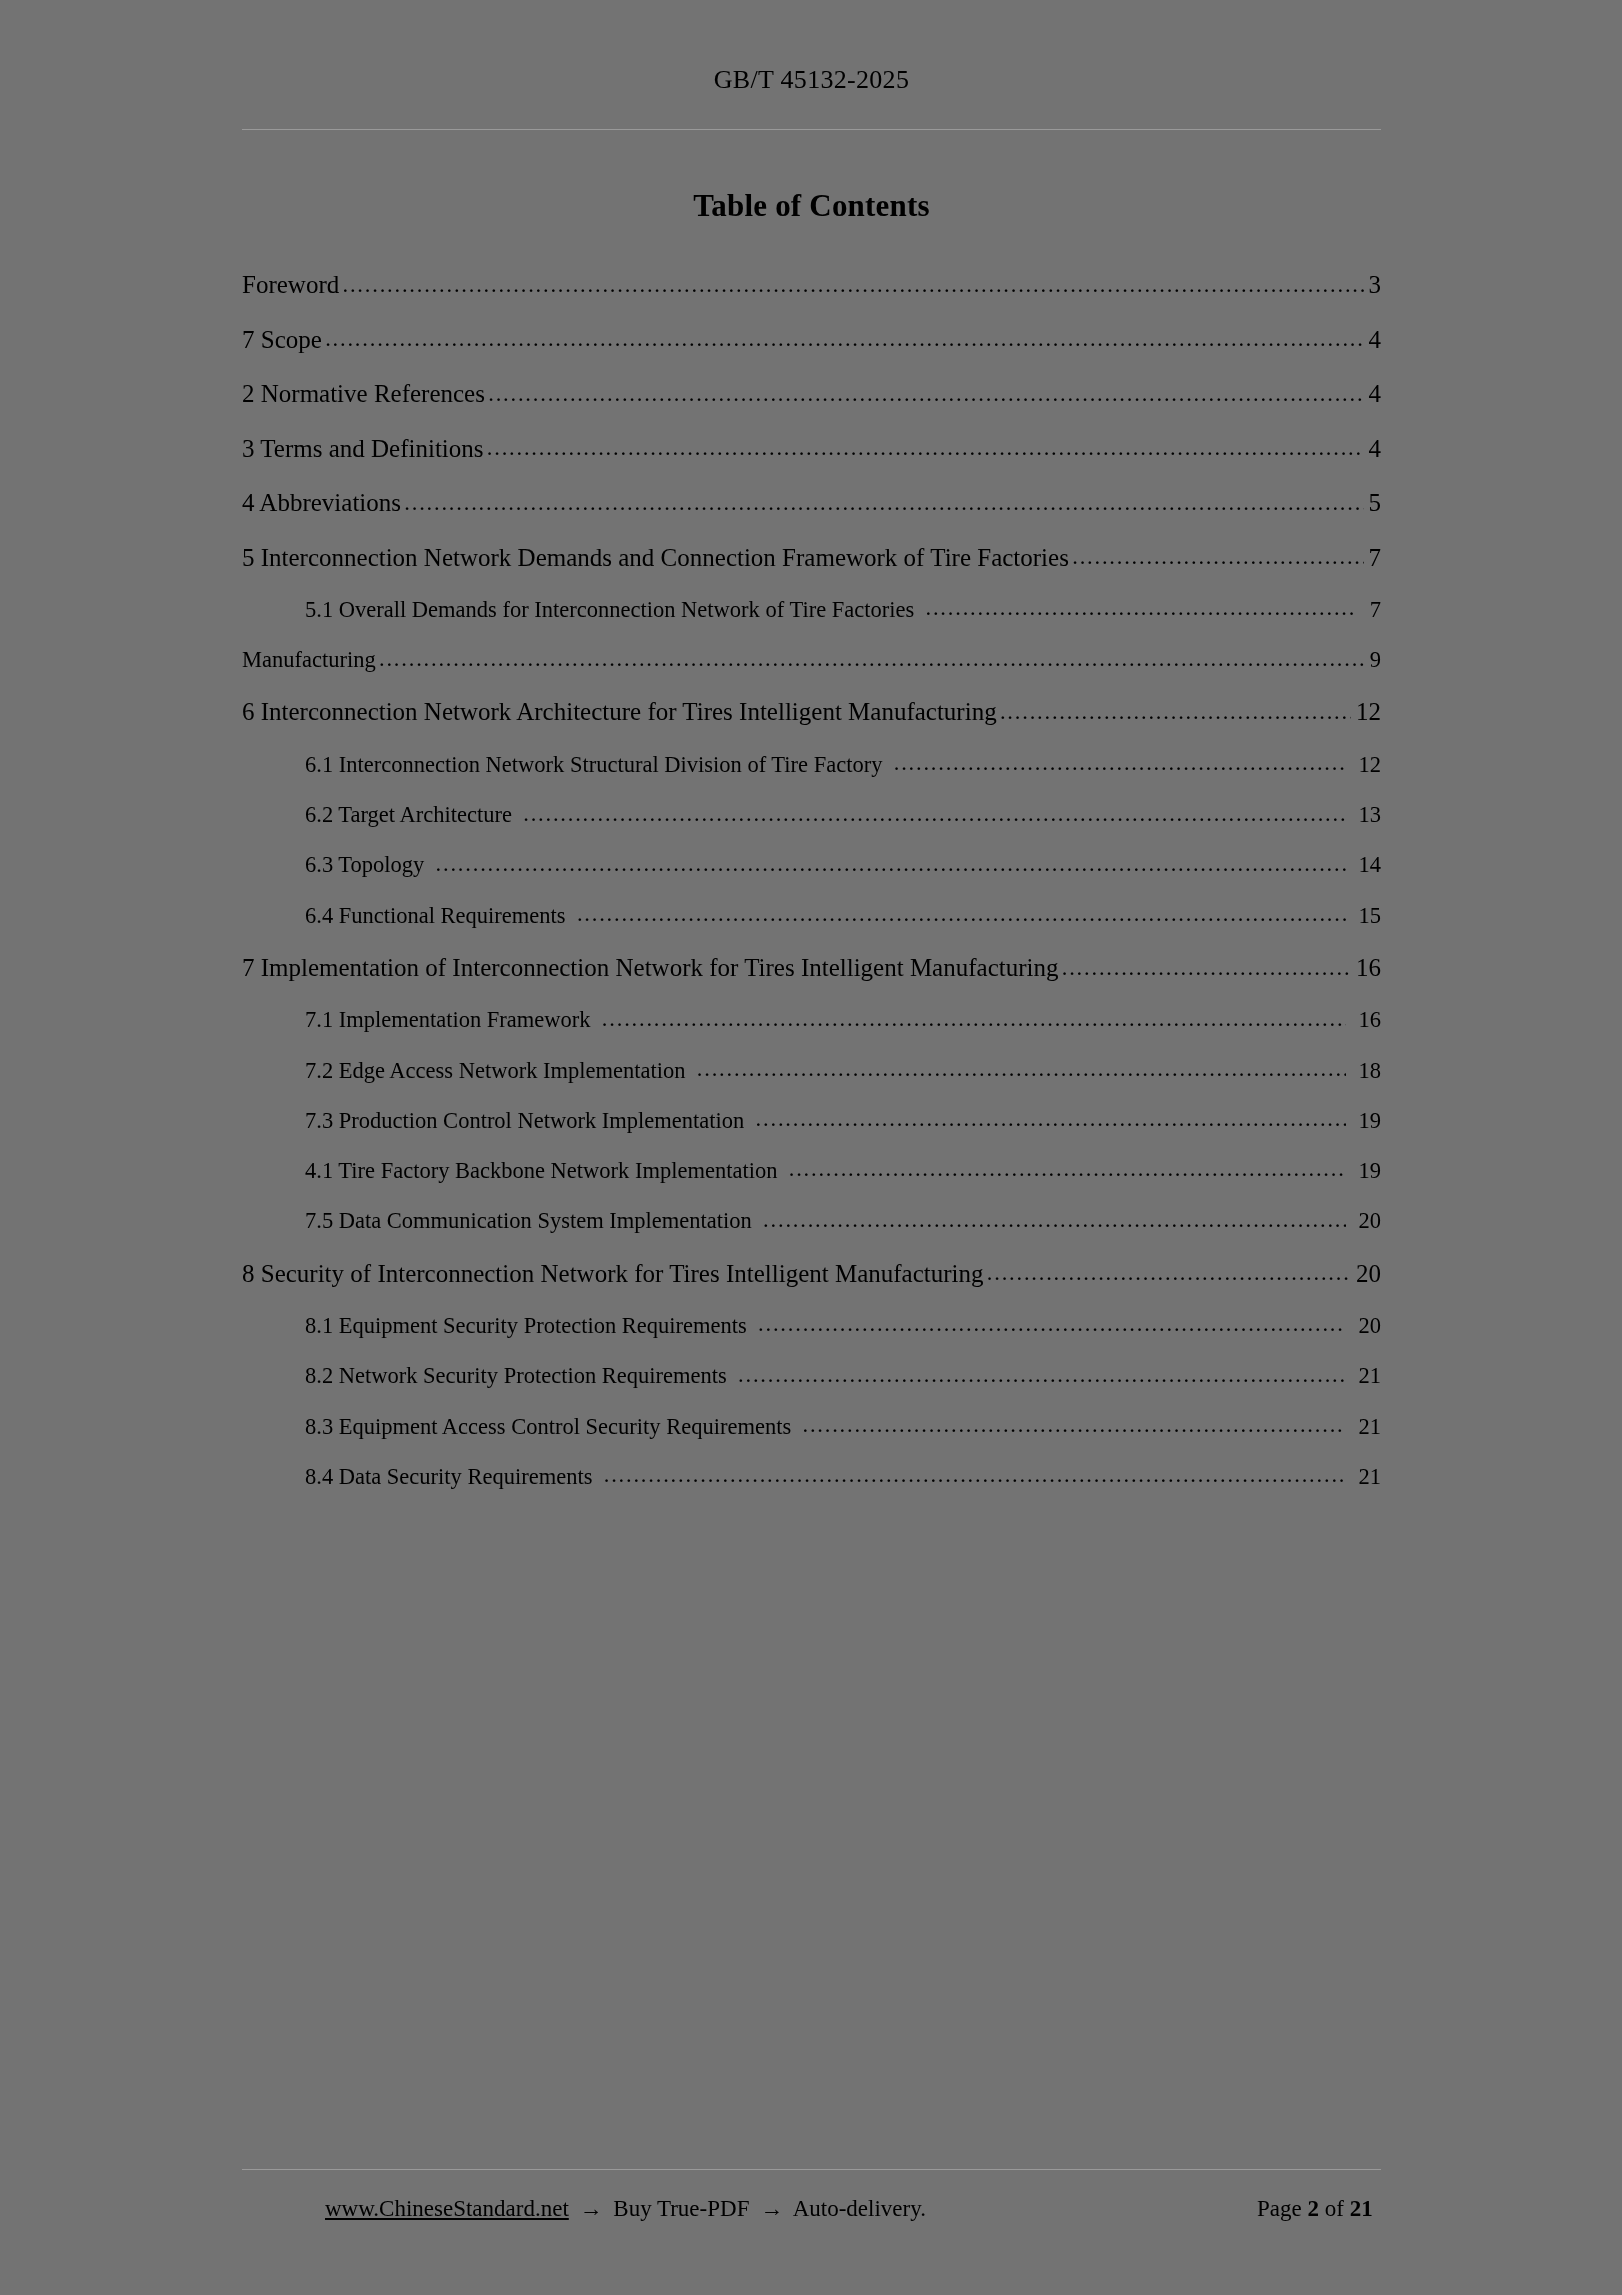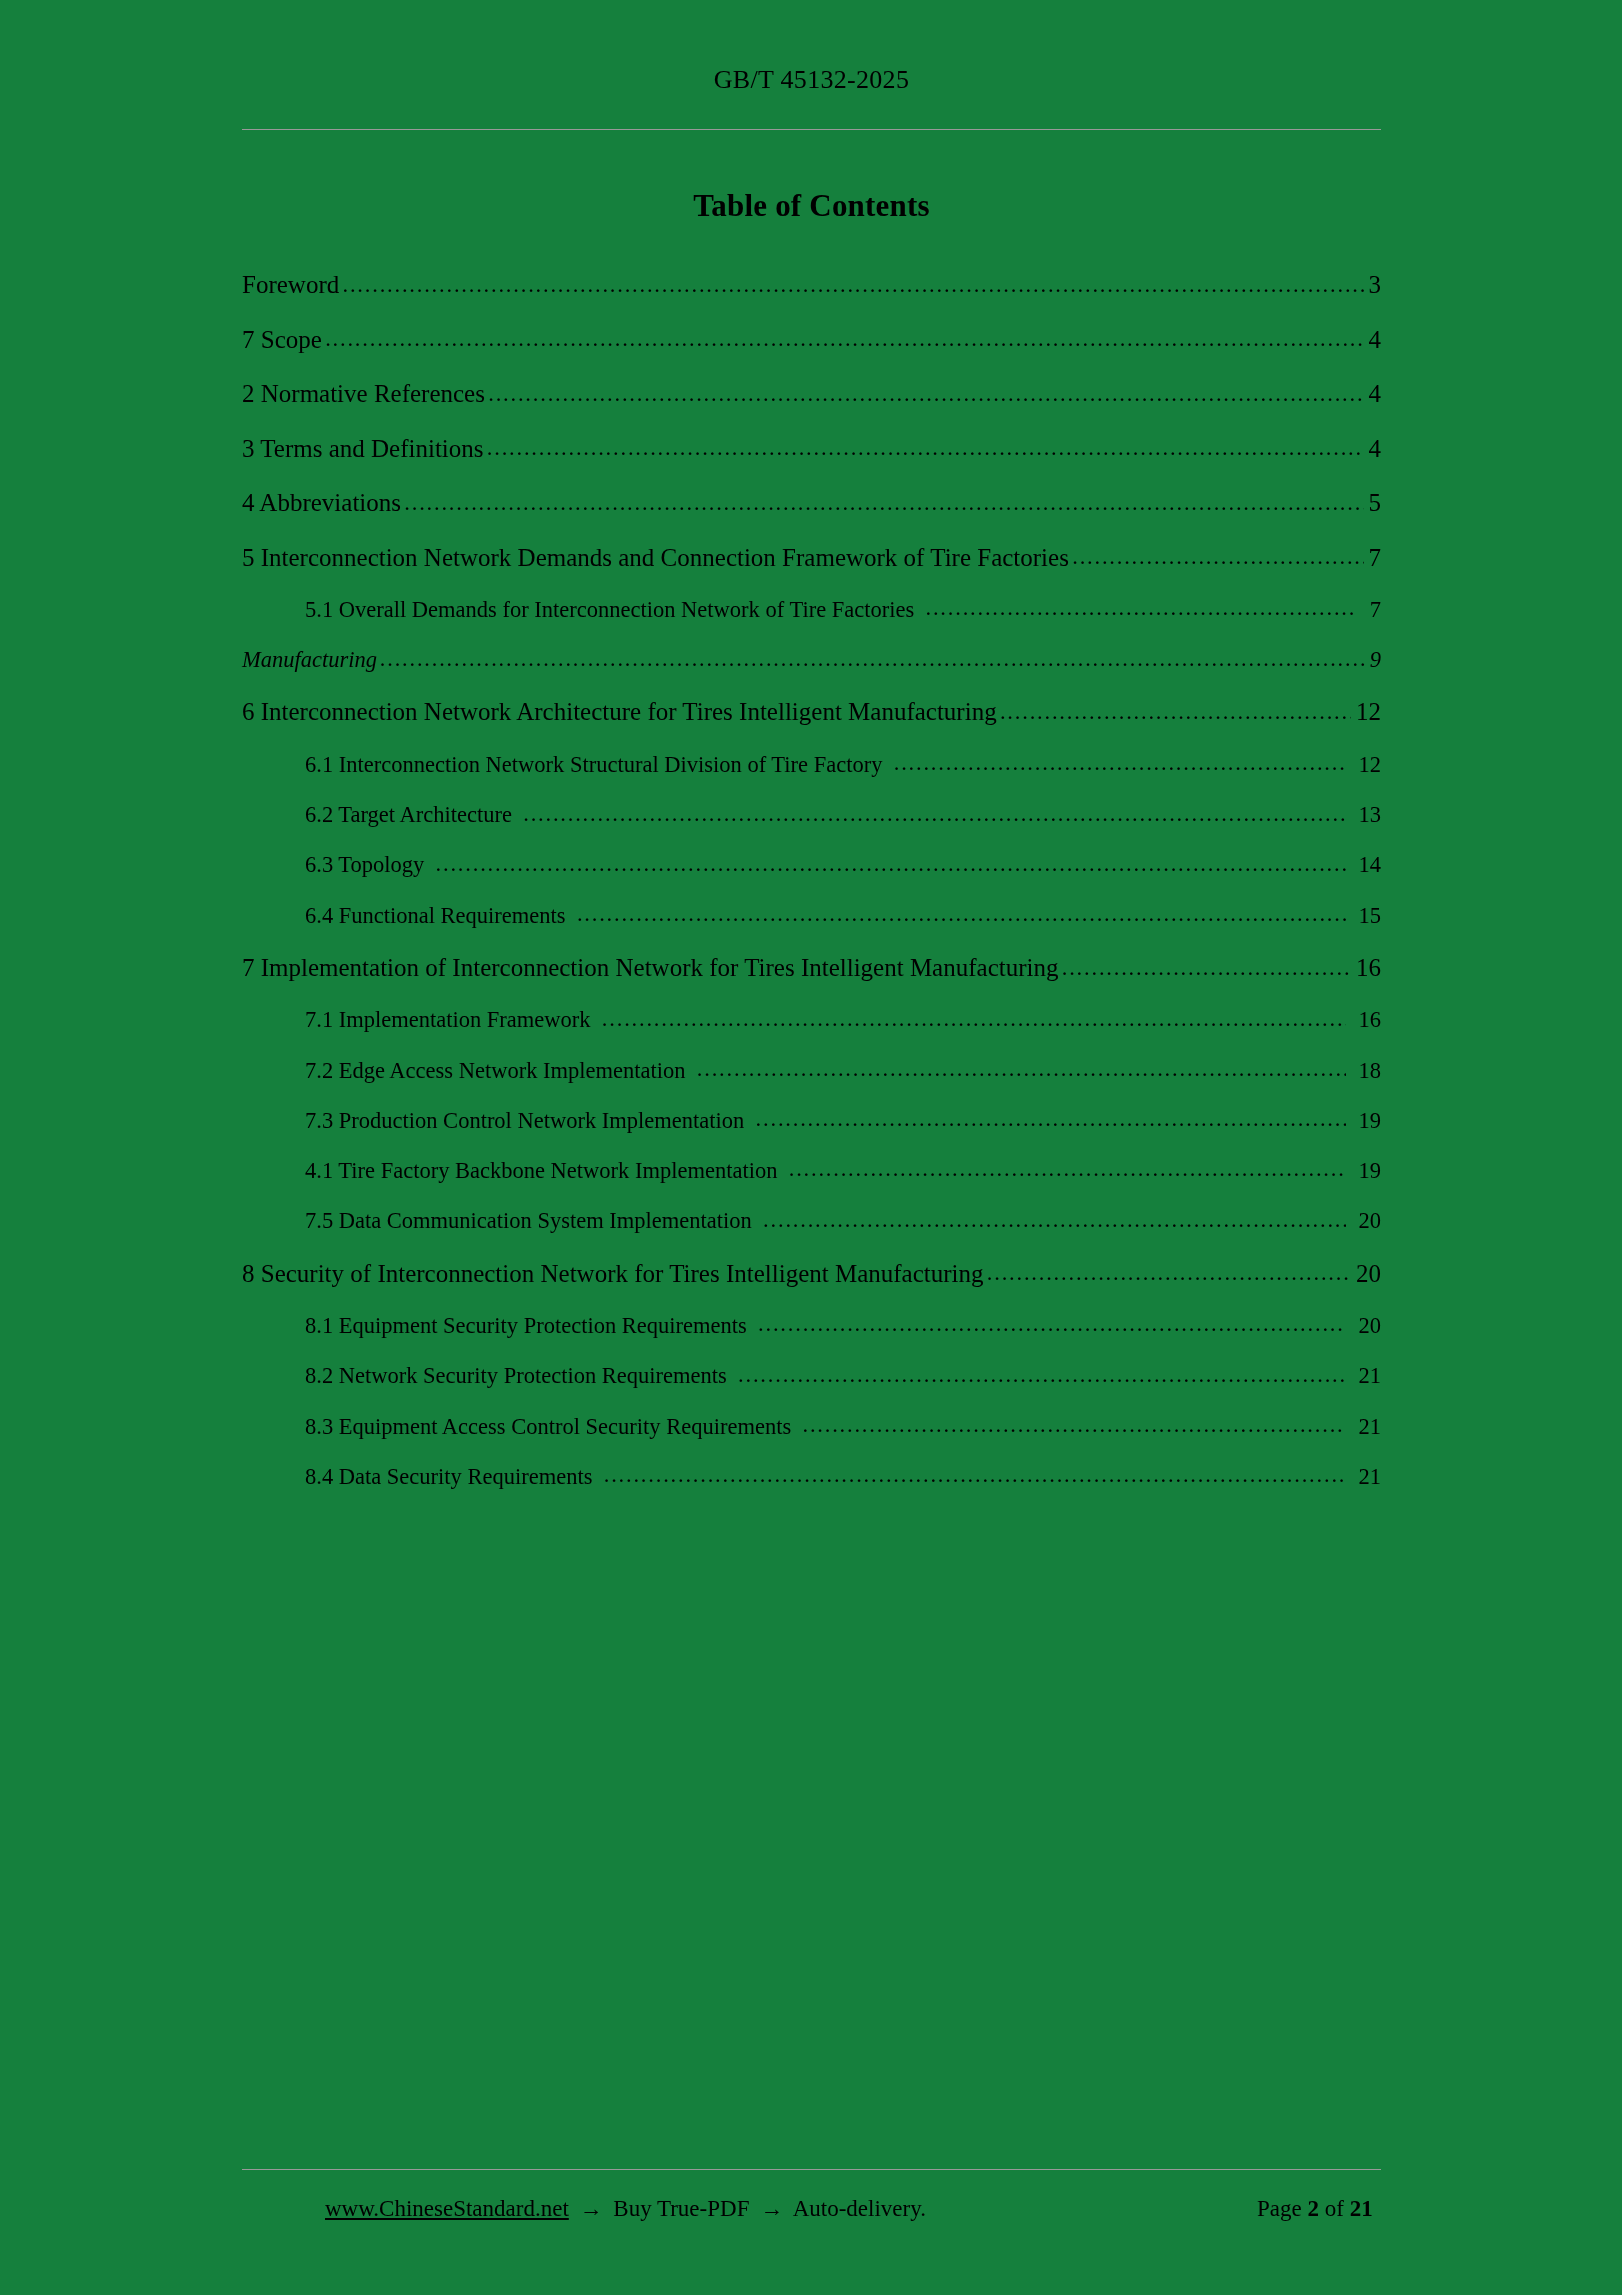--- a/index.html
+++ b/index.html
@@ -9,21 +9,21 @@
   }
   body {
     font-family: "Liberation Serif", serif;
     color: #000000;
   }
   .page {
     position: relative;
     width: 1623px;
     height: 2295px;
     margin: 0 auto;
-    background: #15803d;
+    background: #737373;
     box-sizing: border-box;
     padding: 0;
     overflow: hidden;
   }
   .header {
     position: absolute;
     top: 65px;
     left: 242px;
     right: 242px;
     text-align: center;
@@ -96,21 +96,20 @@
     white-space: nowrap;
   }
   .toc-wrap .line1 span {
     flex: 0 0 auto;
   }
   .toc-wrap .line2 {
     display: flex;
     align-items: flex-start;
     white-space: nowrap;
     margin-left: -63px;
-    font-style: italic;
   }
   .footer-rule {
     position: absolute;
     bottom: 125px;
     left: 242px;
     right: 242px;
     border-top: 1.3px solid #999999;
   }
   .footer {
     position: absolute;

